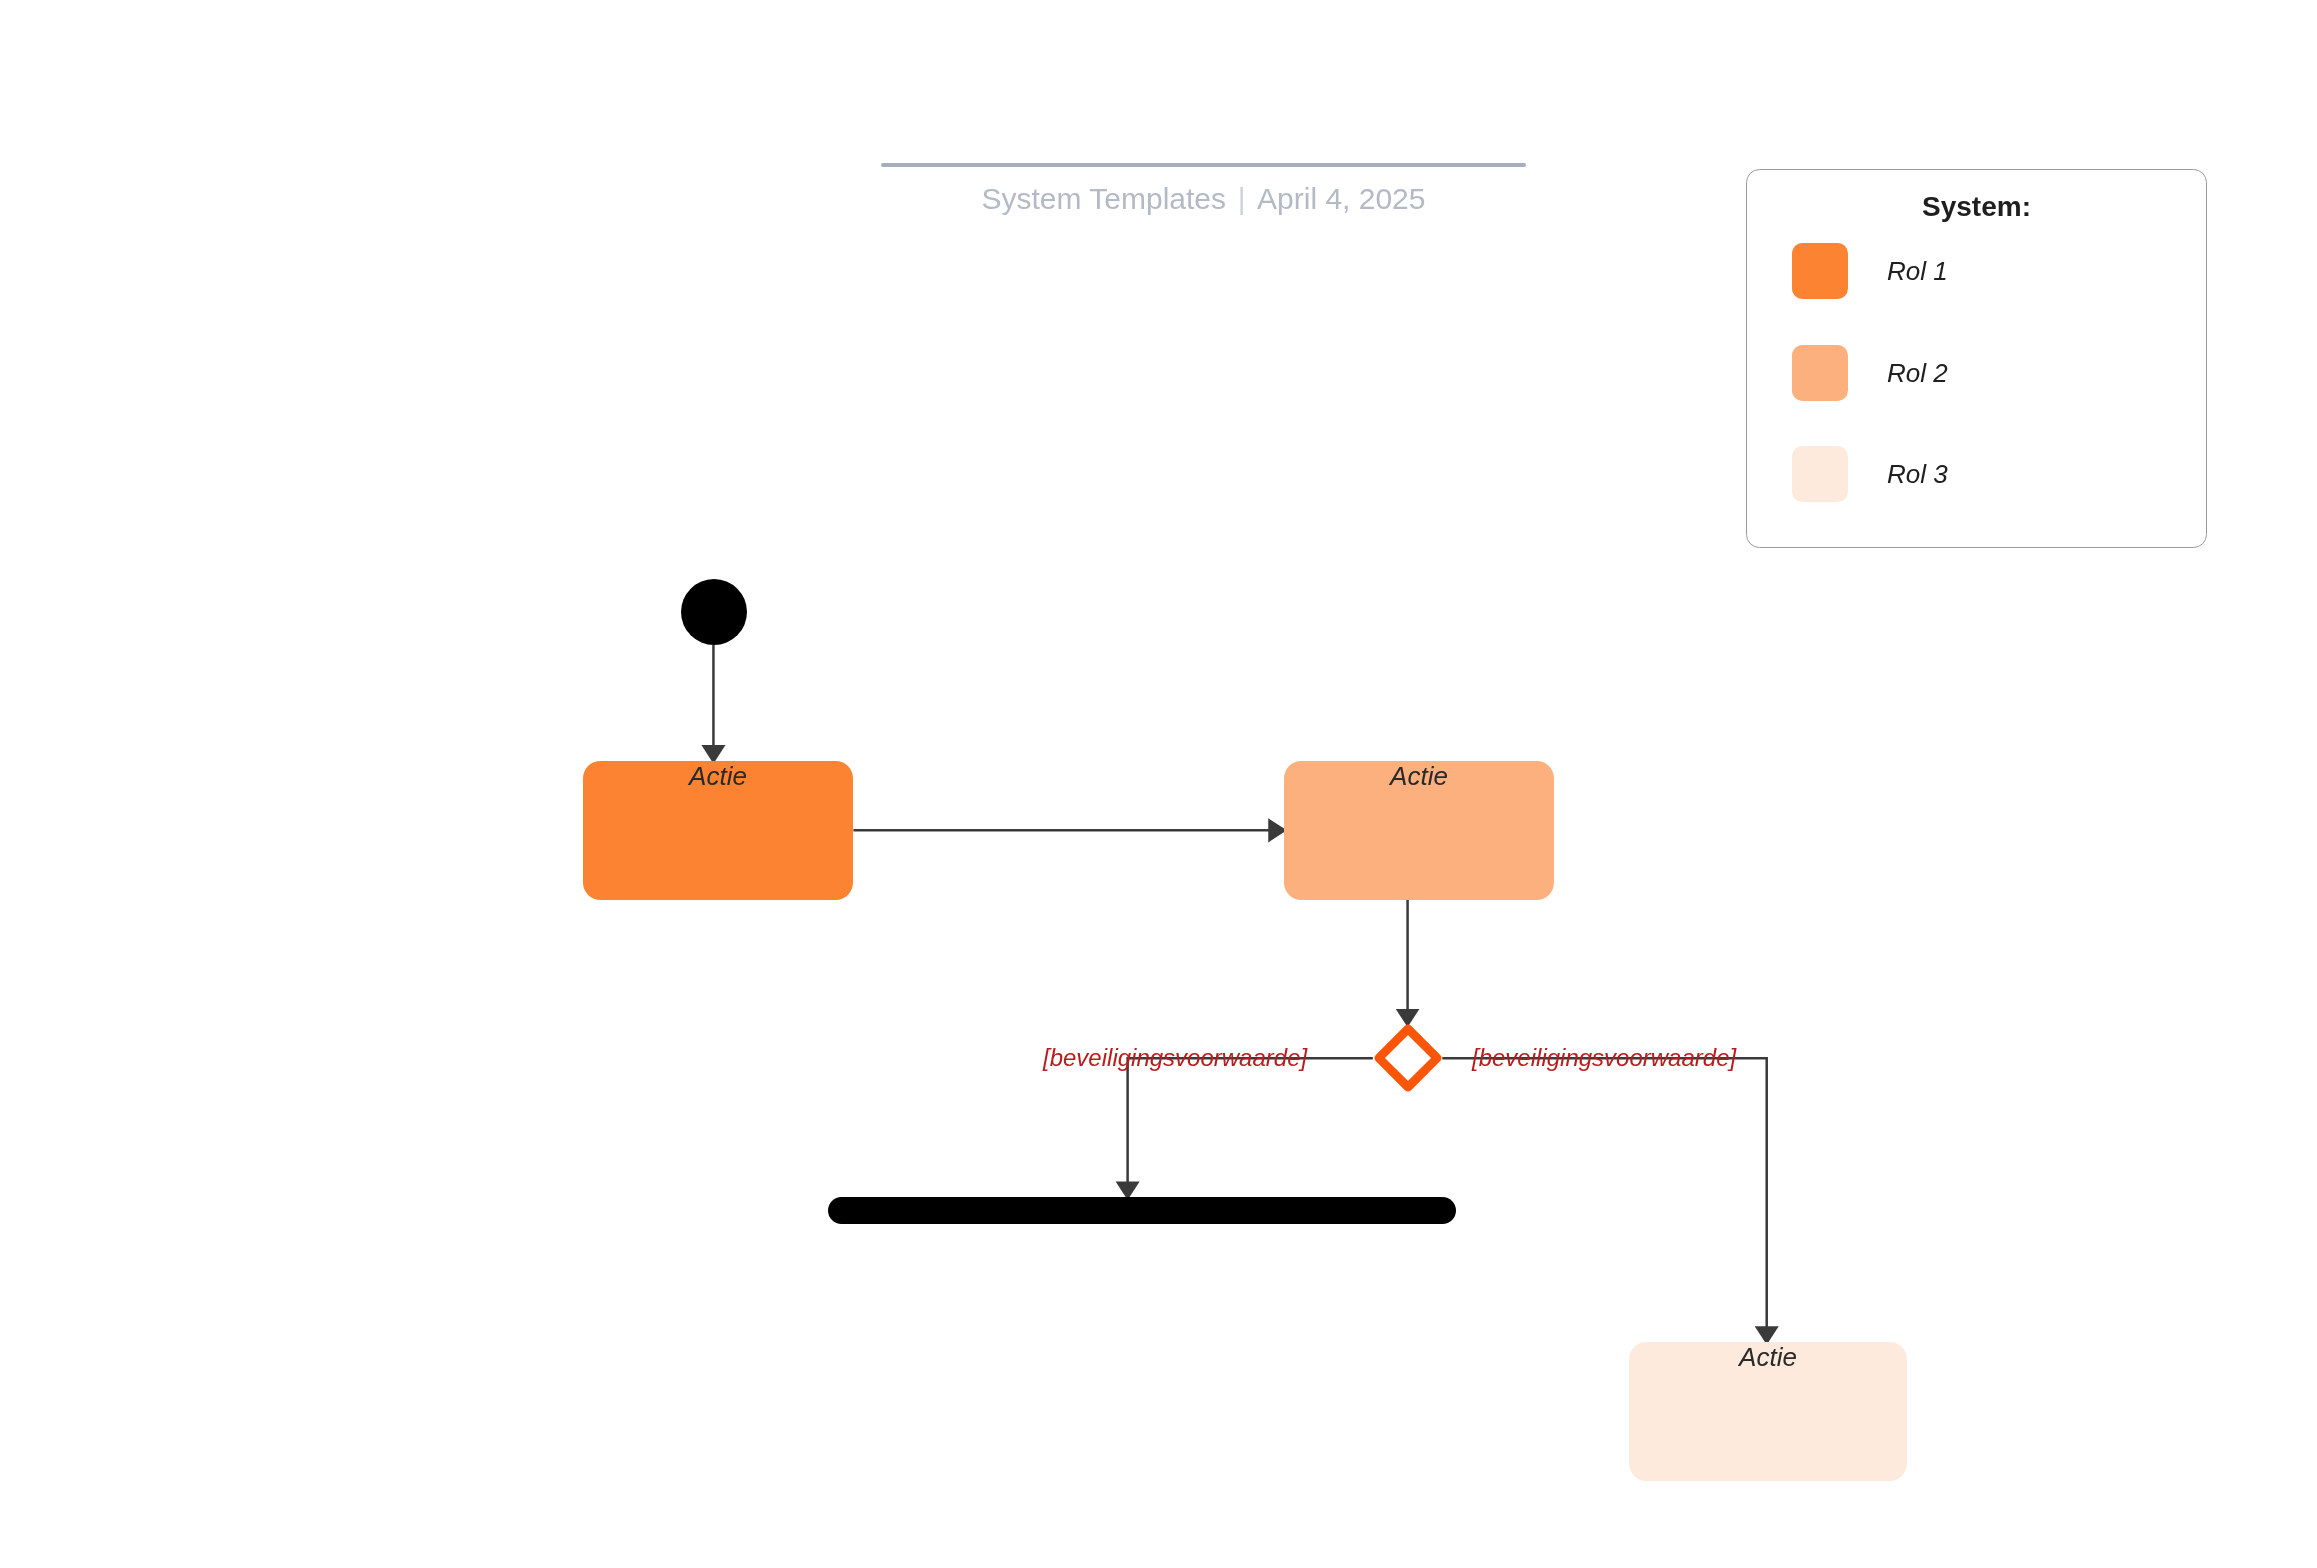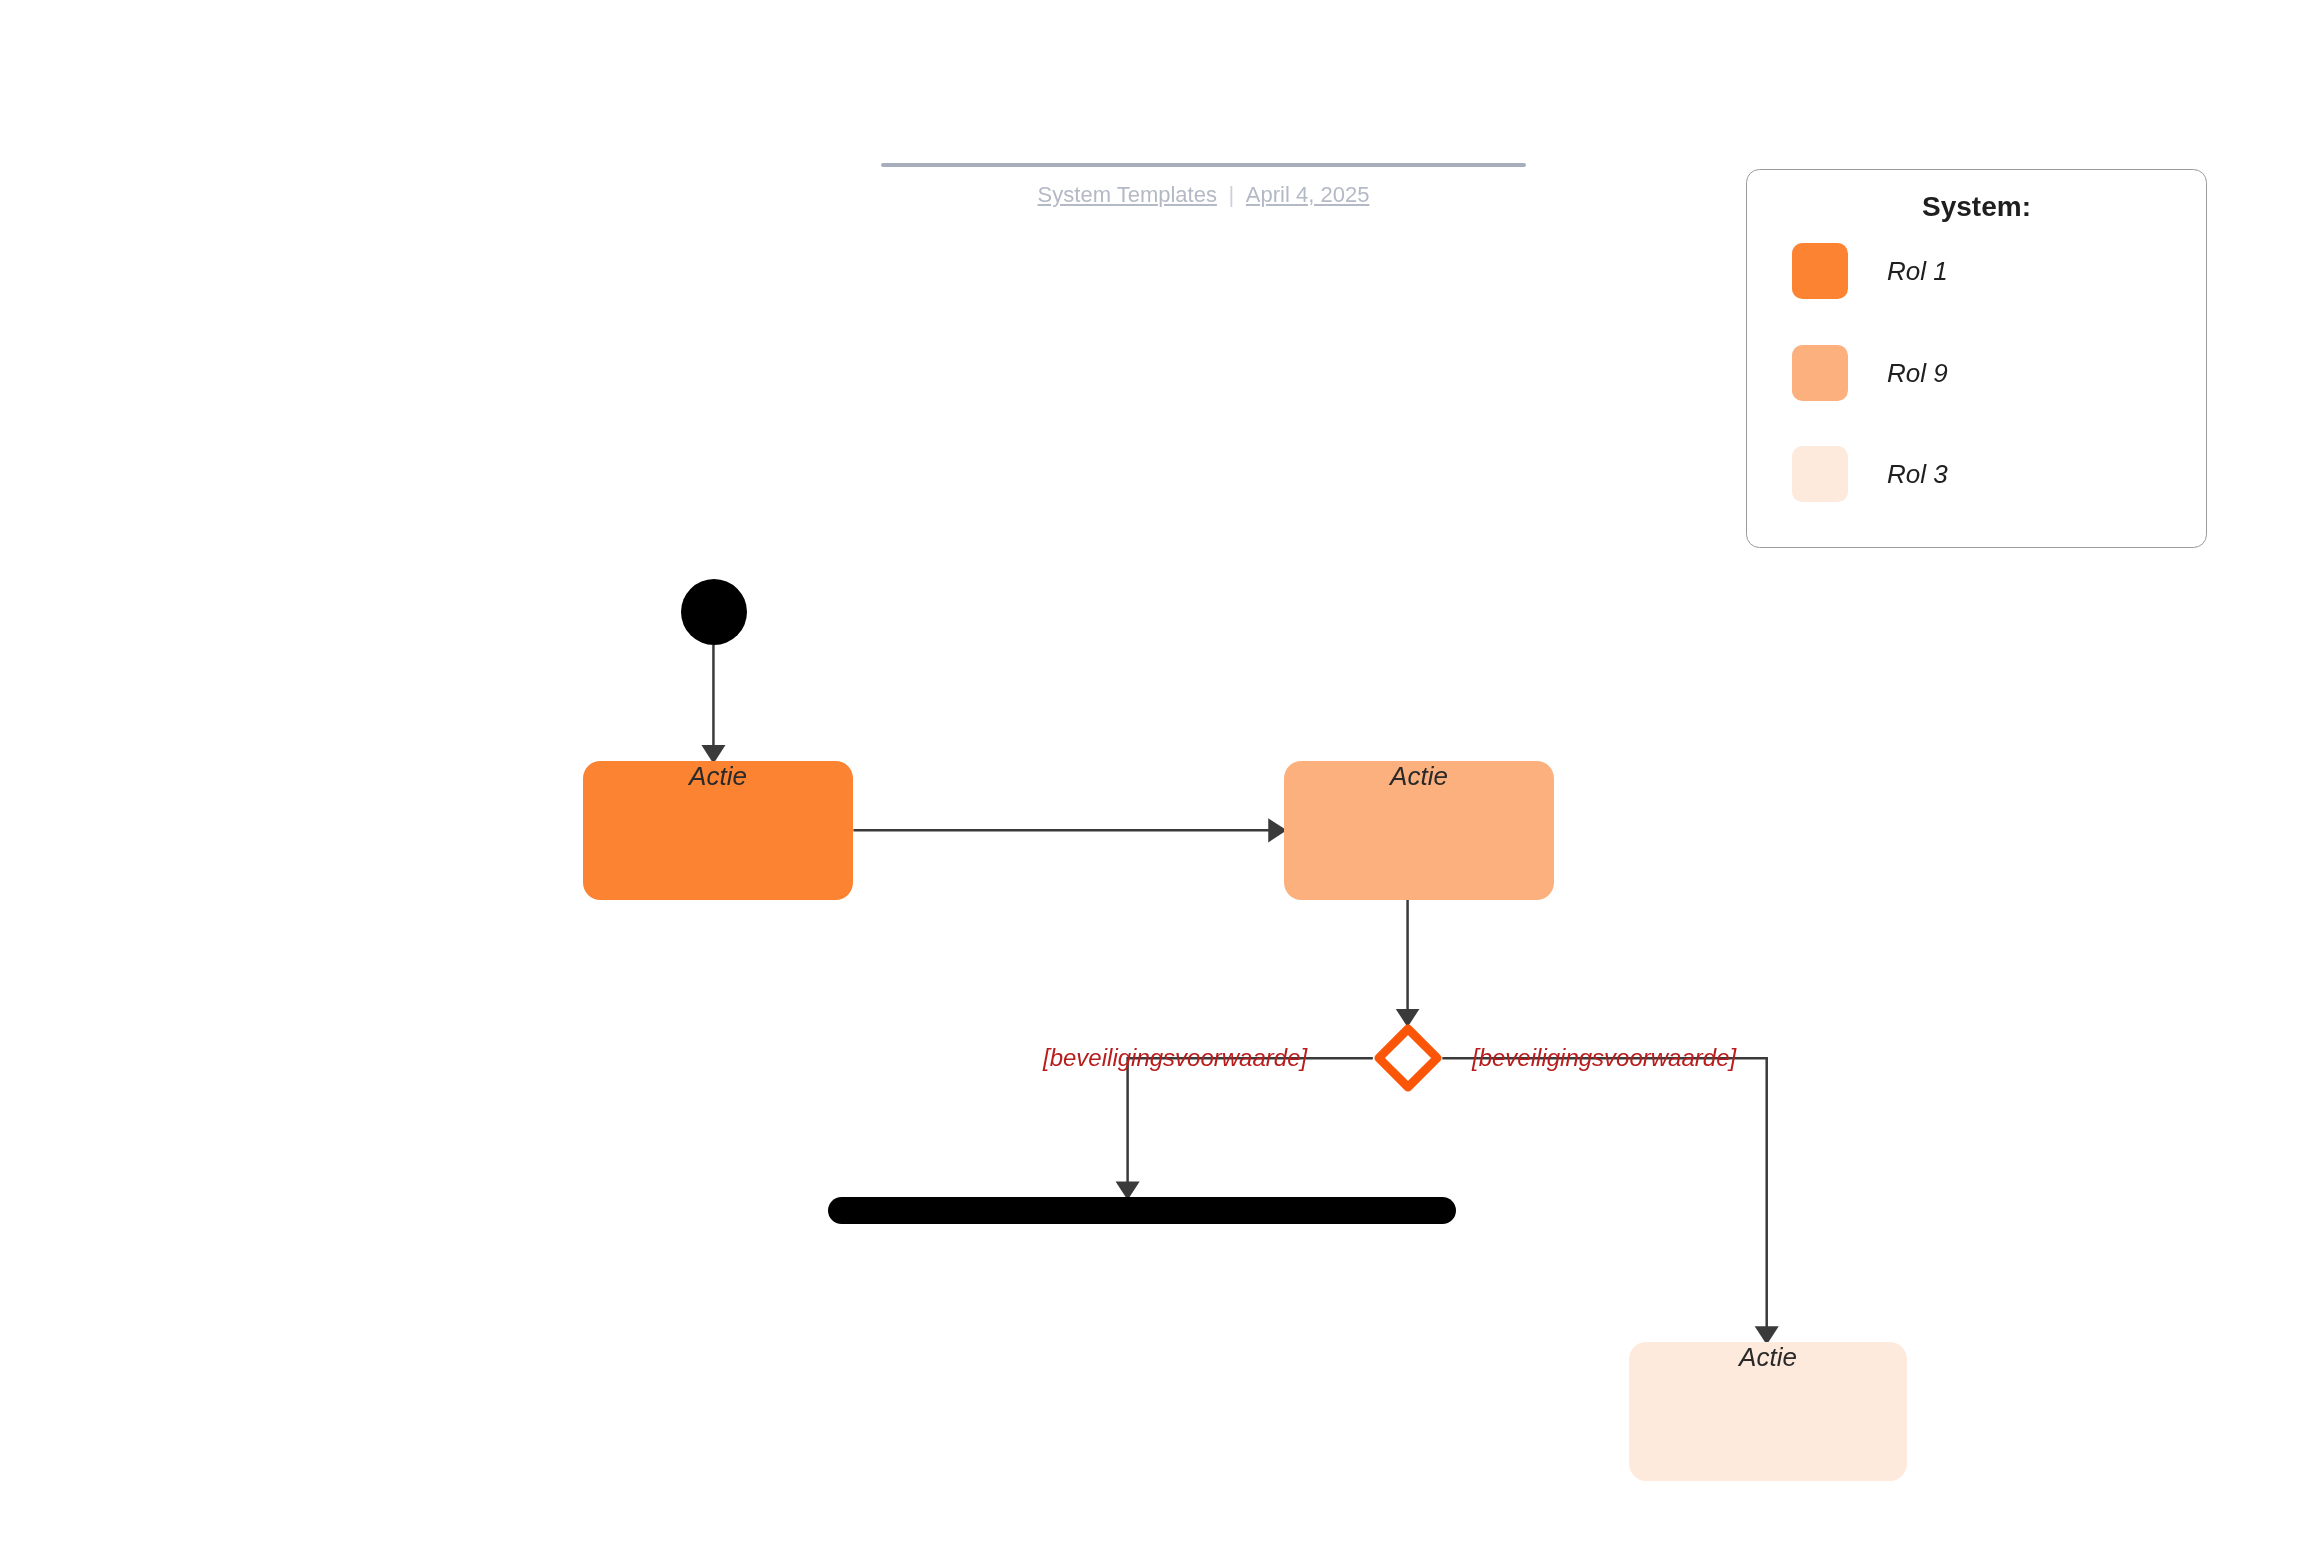--- a/index.html
+++ b/index.html
@@ -36,24 +36,23 @@
   }
   #title-rule {
     margin-top: 8.7px;
     height: 3.9px;
     background: #a7aebb;
     border-radius: 1.9px;
     width: 100%;
   }
   #subtitle {
     margin-top: 15.4px;
-    font-size: 22px;
+    font-size: 30px;
     color: #b3bac5;
     white-space: nowrap;
-    text-decoration: underline;
   }
   #subtitle .sep {
     display: inline-block;
     margin: 0 11.6px;
     color: #cdd2da;
   }
 
   
   #legend {
     position: absolute;
@@ -182,21 +181,21 @@
   <div id="legend">
     <div id="legend-title">System:</div>
 
     <div class="legend-row r0">
       <div class="legend-swatch" style="background-color: rgb(251, 131, 50);"></div>
       <div class="legend-label">Rol 1</div>
     </div>
 
     <div class="legend-row r1">
       <div class="legend-swatch" style="background-color: rgb(252, 176, 126);"></div>
-      <div class="legend-label">Rol 9</div>
+      <div class="legend-label">Rol 2</div>
     </div>
 
     <div class="legend-row r2">
       <div class="legend-swatch" style="background-color: rgb(253, 234, 220);"></div>
       <div class="legend-label">Rol 3</div>
     </div>
   </div>
 
   <svg id="connectors" viewBox="0 0 2400 1624">
     <defs>

